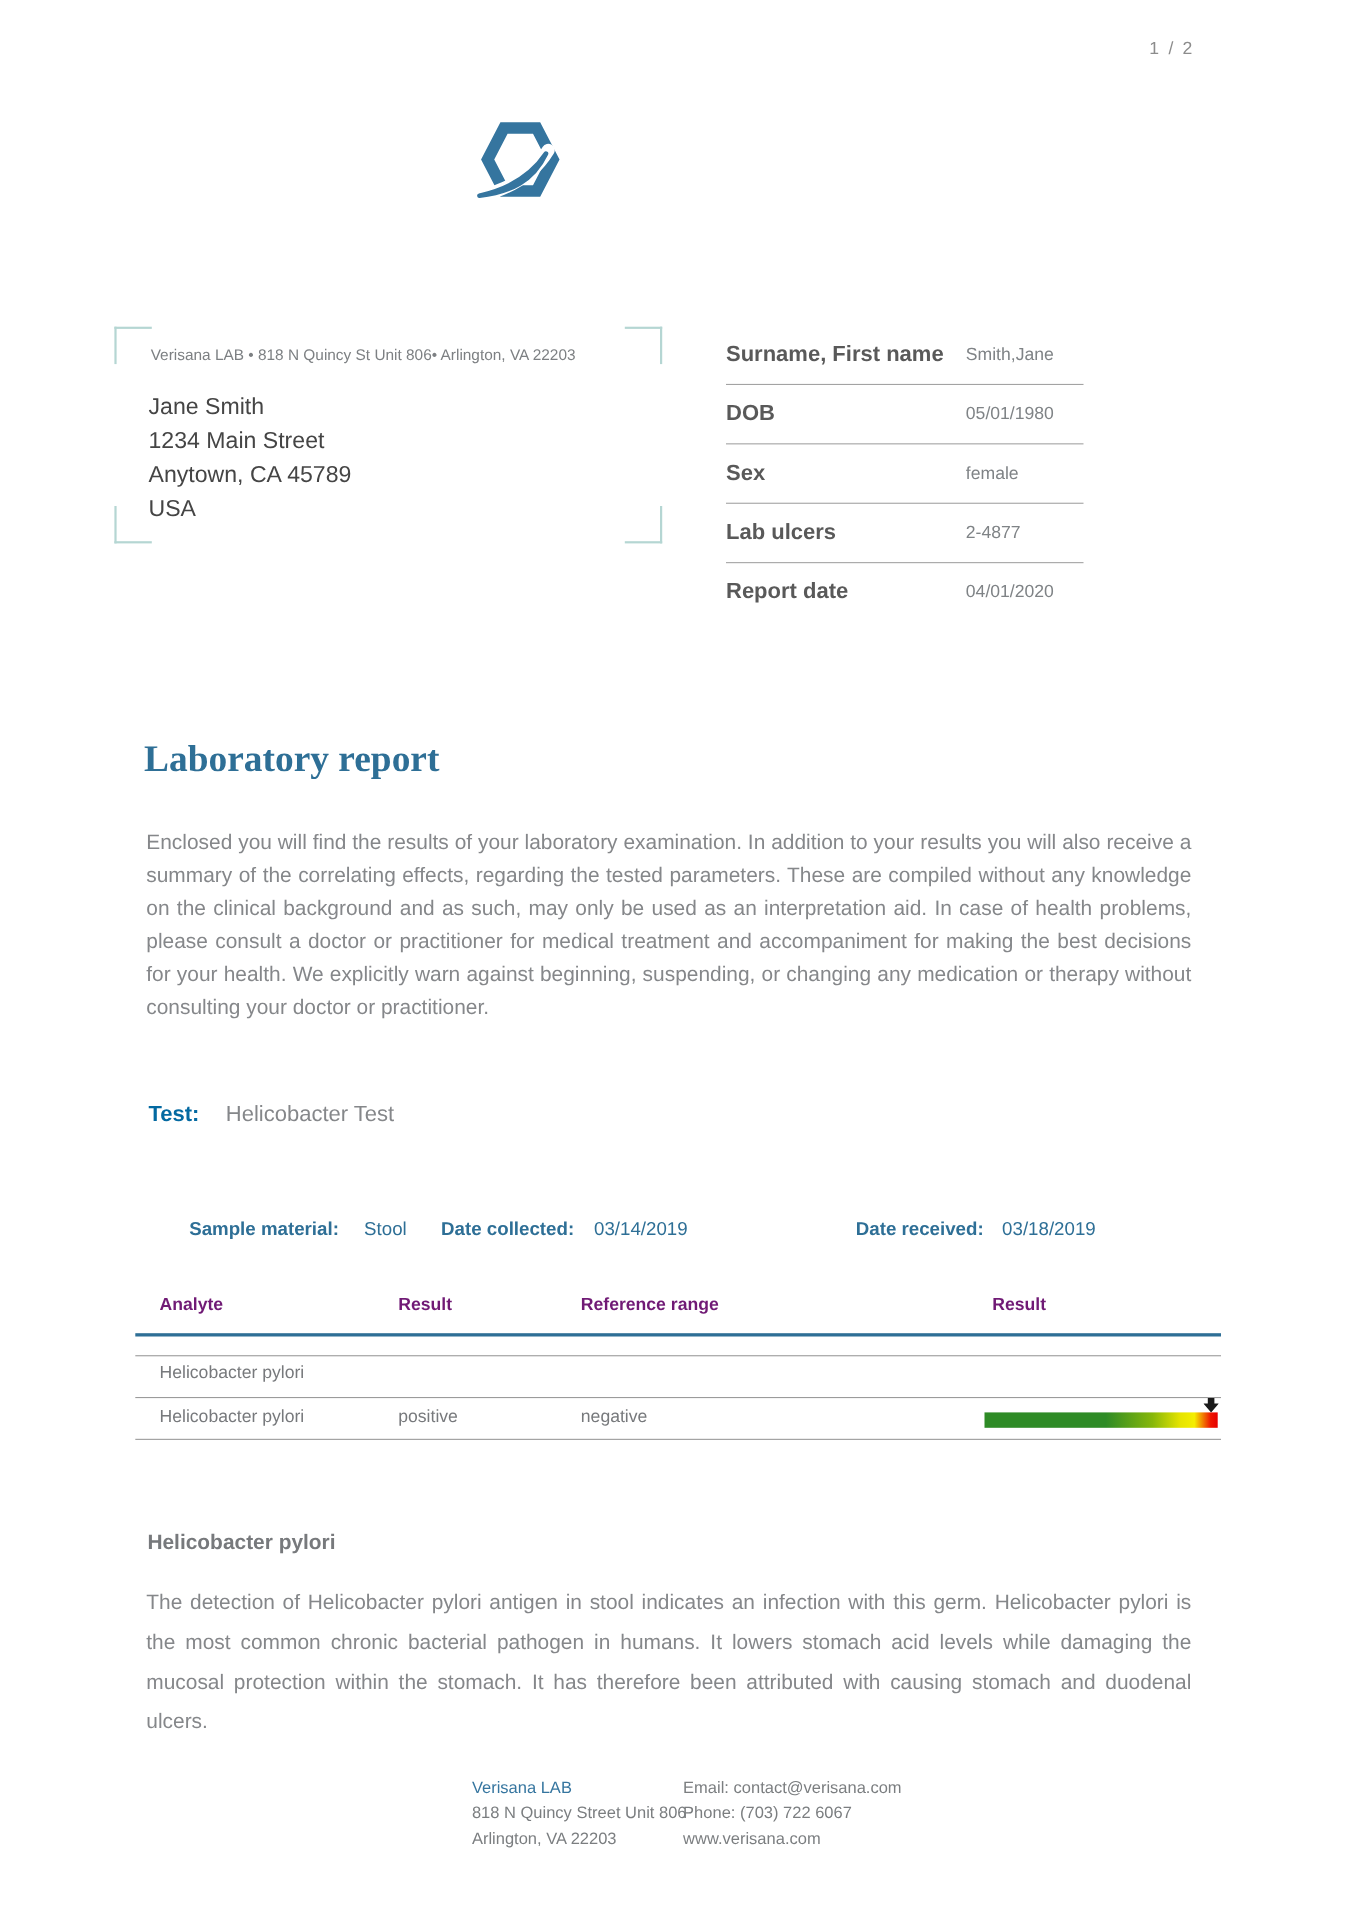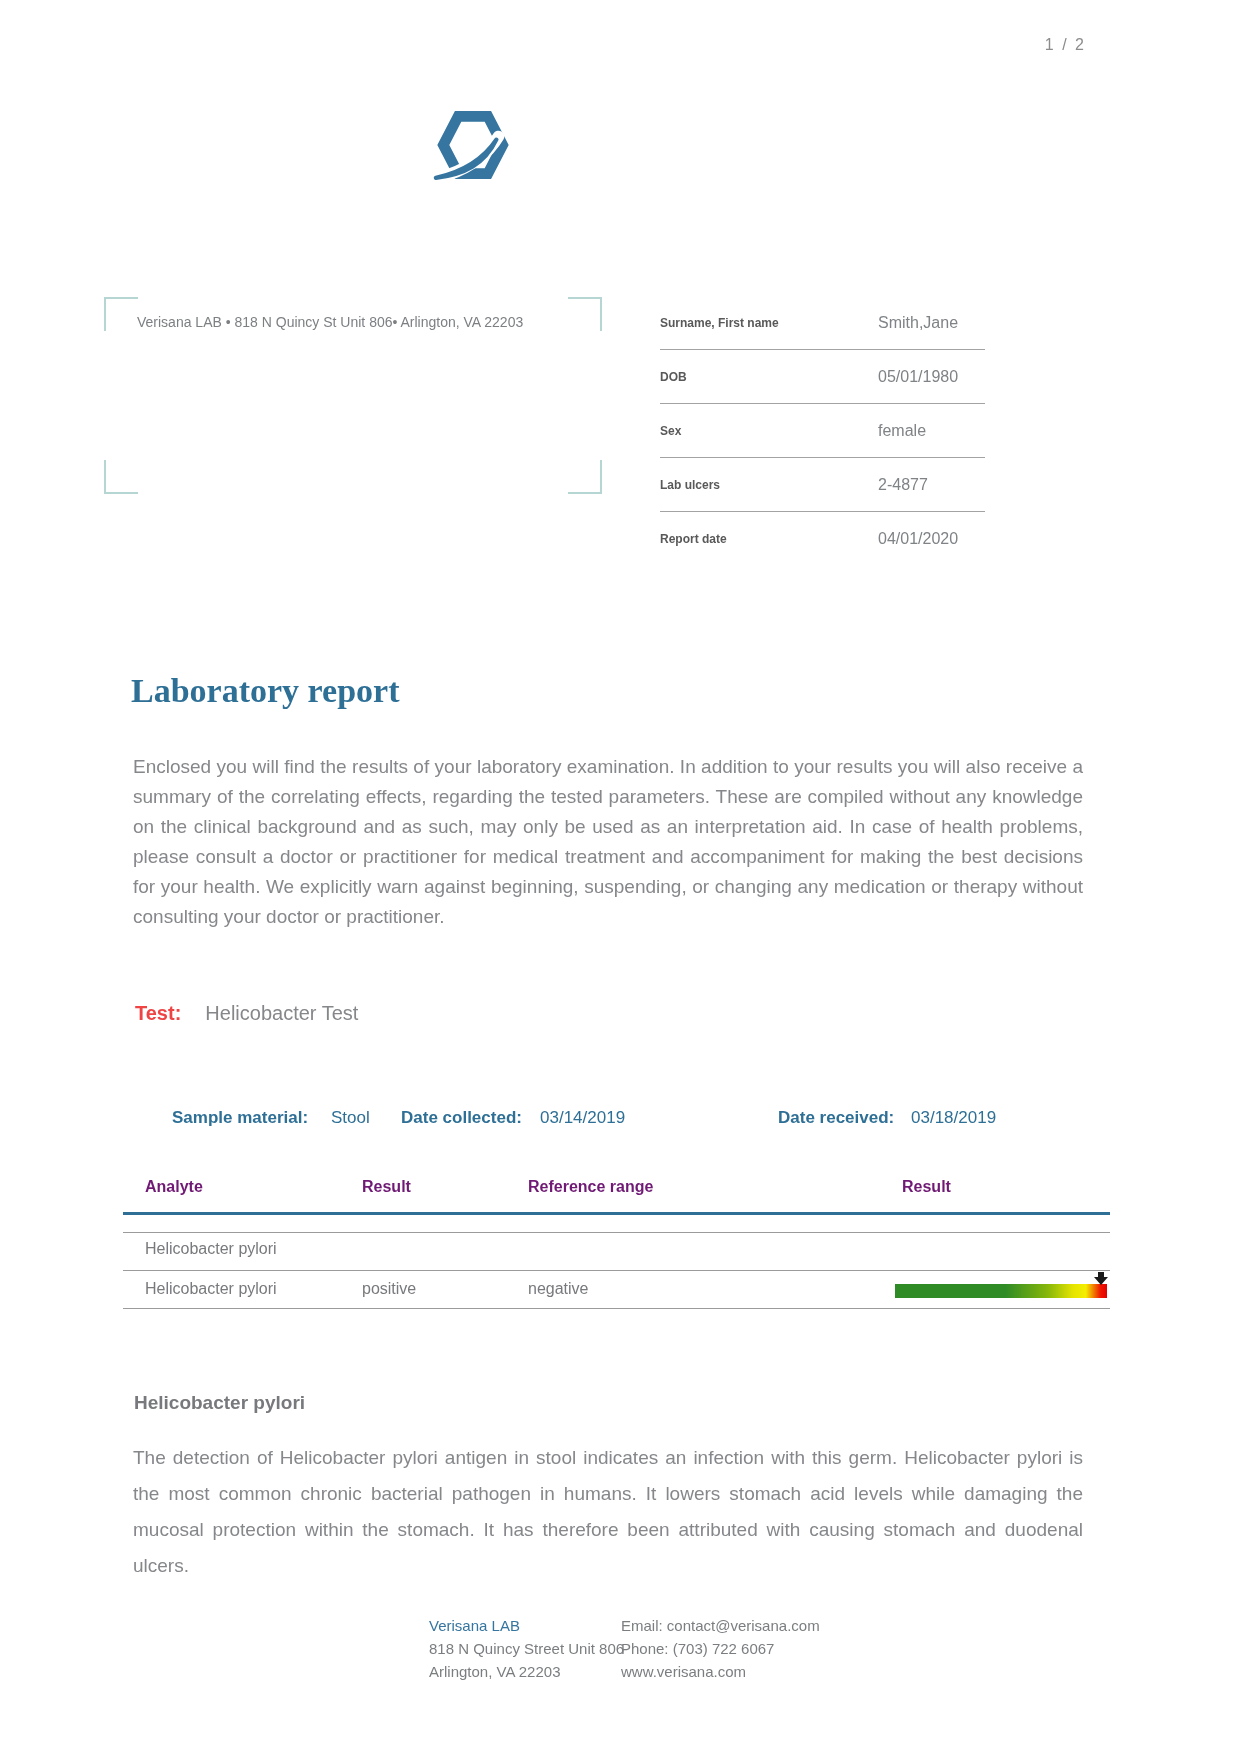--- a/index.html
+++ b/index.html
@@ -21,28 +21,28 @@
   .crop.tl{left:104px;top:297px;border-left:2px solid #b5d6d3;border-top:2px solid #b5d6d3;}
   .crop.tr{left:568px;top:297px;border-right:2px solid #b5d6d3;border-top:2px solid #b5d6d3;}
   .crop.bl{left:104px;top:460px;border-left:2px solid #b5d6d3;border-bottom:2px solid #b5d6d3;}
   .crop.br{left:568px;top:460px;border-right:2px solid #b5d6d3;border-bottom:2px solid #b5d6d3;}
   .sender-line{position:absolute;left:137px;top:314px;font-size:14px;color:#7d8083;}
   .recipient{position:absolute;left:135px;top:354px;font-size:21px;line-height:31px;color:#454545;}
   
   .patient-table{position:absolute;left:660px;top:296px;width:325px;}
   .patient-row{height:53px;display:flex;align-items:center;border-bottom:1px solid #a3a3a3;}
   .patient-row:last-child{border-bottom:none;}
-  .patient-label{width:218px;font-size:12px;font-weight:700;color:#595959;}
+  .patient-label{width:218px;font-size:20px;font-weight:700;color:#595959;}
   .patient-value{font-size:16px;color:#7f8386;}
   
   .report-title{position:absolute;left:131px;top:672px;font-family:"Liberation Serif",serif;font-weight:700;font-size:34px;color:#2e6f96;}
   .intro{position:absolute;left:133px;top:752px;width:950px;font-size:19px;line-height:30px;color:#85878a;text-align:justify;}
   
   .test-line{position:absolute;left:135px;top:1002px;font-size:20px;}
-  .test-label{font-weight:700;color:#ef4444;}
+  .test-label{font-weight:700;color:#0369a1;}
   .test-value{color:#85878a;margin-left:24px;}
   
   .sample-line{position:absolute;left:0;top:1108px;width:1240px;font-size:17px;color:#2e6f96;}
   .sample-line b{font-weight:700;}
   .s-pos{position:absolute;white-space:nowrap;margin-left:40px;}
   
   .results{position:absolute;left:123px;top:1178px;width:987px;height:132px;}
   .rt-head{position:absolute;top:0;font-size:16px;font-weight:700;color:#701a75;}
   .rt-thick{position:absolute;left:0;top:34px;width:987px;height:3px;background:#2e6f96;}
   .rt-line{position:absolute;left:0;width:987px;height:1px;background:#9b9b9b;}
@@ -76,20 +76,26 @@
     </span>
   </div>
 
   <div class="crop tl"></div>
   <div class="crop tr"></div>
   <div class="crop bl"></div>
   <div class="crop br"></div>
 
   <div class="sender-line">Verisana LAB • 818 N Quincy St Unit 806• Arlington, VA 22203</div>
 
+  <div class="recipient">
+    <div>Jane Smith</div>
+    <div>1234 Main Street</div>
+    <div>Anytown, CA 45789</div>
+    <div>USA</div>
+  </div>
 
   <div class="patient-table">
     <div class="patient-row">
       <span class="patient-label">Surname, First name</span>
       <span class="patient-value">Smith,Jane</span>
     </div>
     <div class="patient-row">
       <span class="patient-label">DOB</span>
       <span class="patient-value">05/01/1980</span>
     </div>

